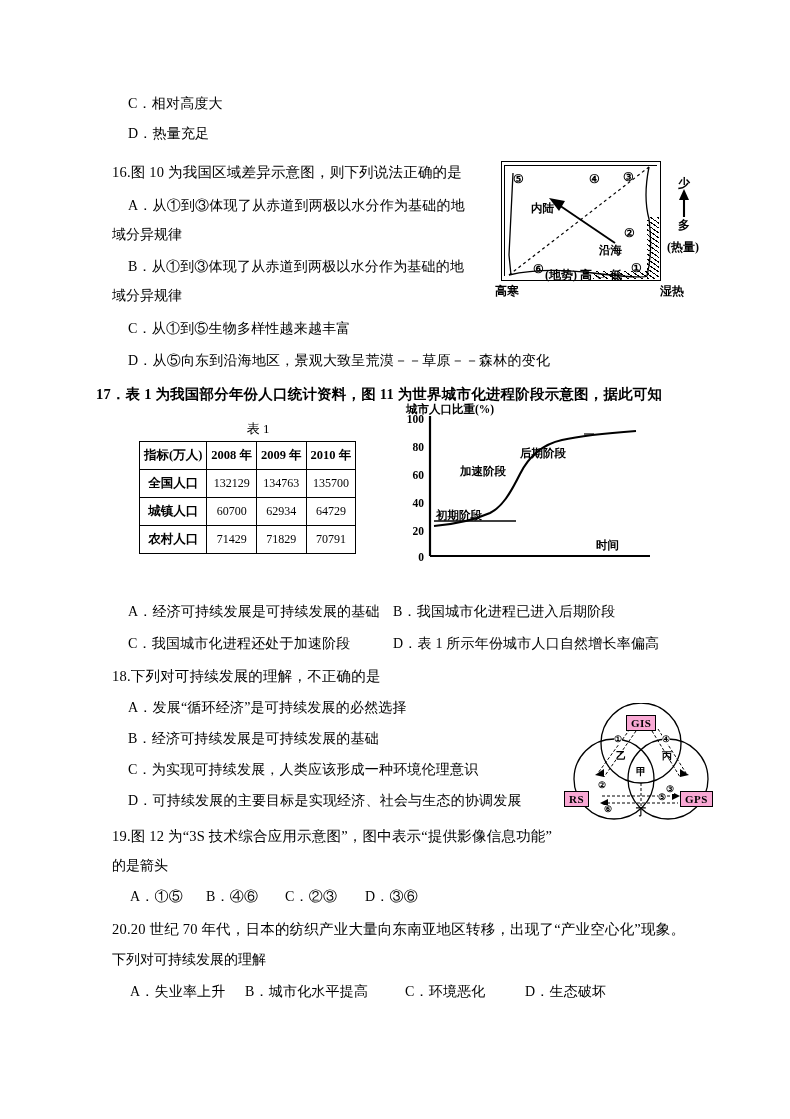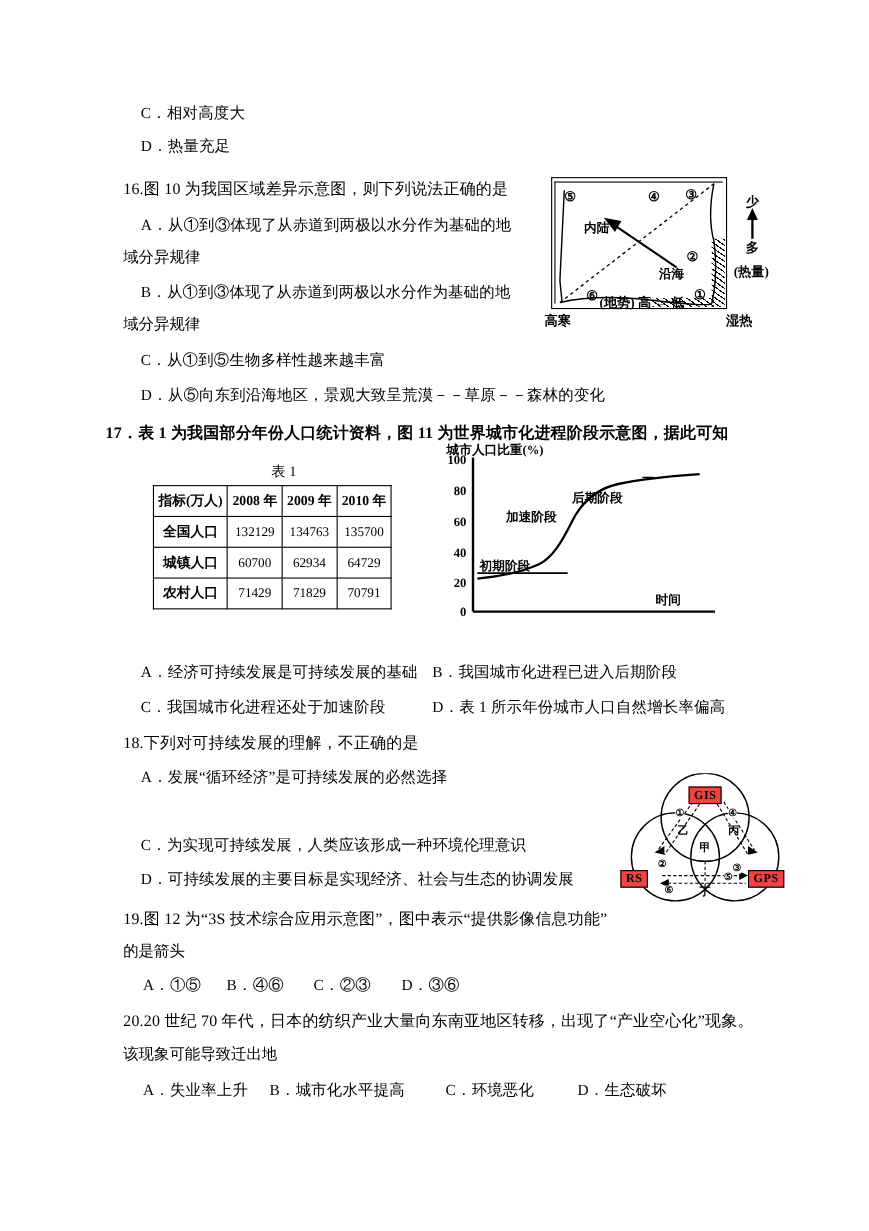--- a/index.html
+++ b/index.html
@@ -174,21 +174,21 @@
     top: 703px;
     width: 158px;
     height: 122px;
   }
   .fig12 svg { position: absolute; left: 0; top: 0; }
   .fig12 .boxlab {
     position: absolute;
     font-size: 11px;
     font-weight: bold;
     border: 1.1px solid #000;
-    background: #ef4444;
+    background: #f9a8d4;
     padding: 1px 4px;
     line-height: 1.1;
     letter-spacing: 0.5px;
   }
   .fig12 .cnum {
     position: absolute;
     font-size: 9px;
     font-weight: bold;
     line-height: 1;
     background: #fff;
@@ -361,20 +361,23 @@
   <div class="opt" style="left:393px; top:635px;">
     <span>D．</span><span>表 1 所示年份城市人口自然增长率偏高</span>
   </div>
 
   <div class="qline" style="left:112px; top:667px;">
     <span>18.</span><span>下列对可持续发展的理解，不正确的是</span>
   </div>
   <div class="opt" style="left:128px; top:699px;">
     <span>A．</span><span>发展“循环经济”是可持续发展的必然选择</span>
   </div>
+  <div class="opt" style="left:128px; top:730px;">
+    <span>B．</span><span>经济可持续发展是可持续发展的基础</span>
+  </div>
   <div class="opt" style="left:128px; top:761px;">
     <span>C．</span><span>为实现可持续发展，人类应该形成一种环境伦理意识</span>
   </div>
   <div class="opt" style="left:128px; top:792px;">
     <span>D．</span><span>可持续发展的主要目标是实现经济、社会与生态的协调发展</span>
   </div>
 
   <div class="fig12">
     <svg width="158" height="122">
 
@@ -432,21 +435,21 @@
     <span>C．</span><span>②③</span>
   </div>
   <div class="opt" style="left:365px; top:888px;">
     <span>D．</span><span>③⑥</span>
   </div>
 
   <div class="qline" style="left:112px; top:920px;">
     <span>20.</span><span>20 世纪 70 年代，日本的纺织产业大量向东南亚地区转移，出现了“产业空心化”现象。</span>
   </div>
   <div class="cont" style="left:112px; top:951px;">
-    <span>该现象可能导致迁出地</span>
+    <span>下列对可持续发展的理解</span>
   </div>
   <div class="opt" style="left:130px; top:983px;">
     <span>A．</span><span>失业率上升</span>
   </div>
   <div class="opt" style="left:245px; top:983px;">
     <span>B．</span><span>城市化水平提高</span>
   </div>
   <div class="opt" style="left:405px; top:983px;">
     <span>C．</span><span>环境恶化</span>
   </div>

